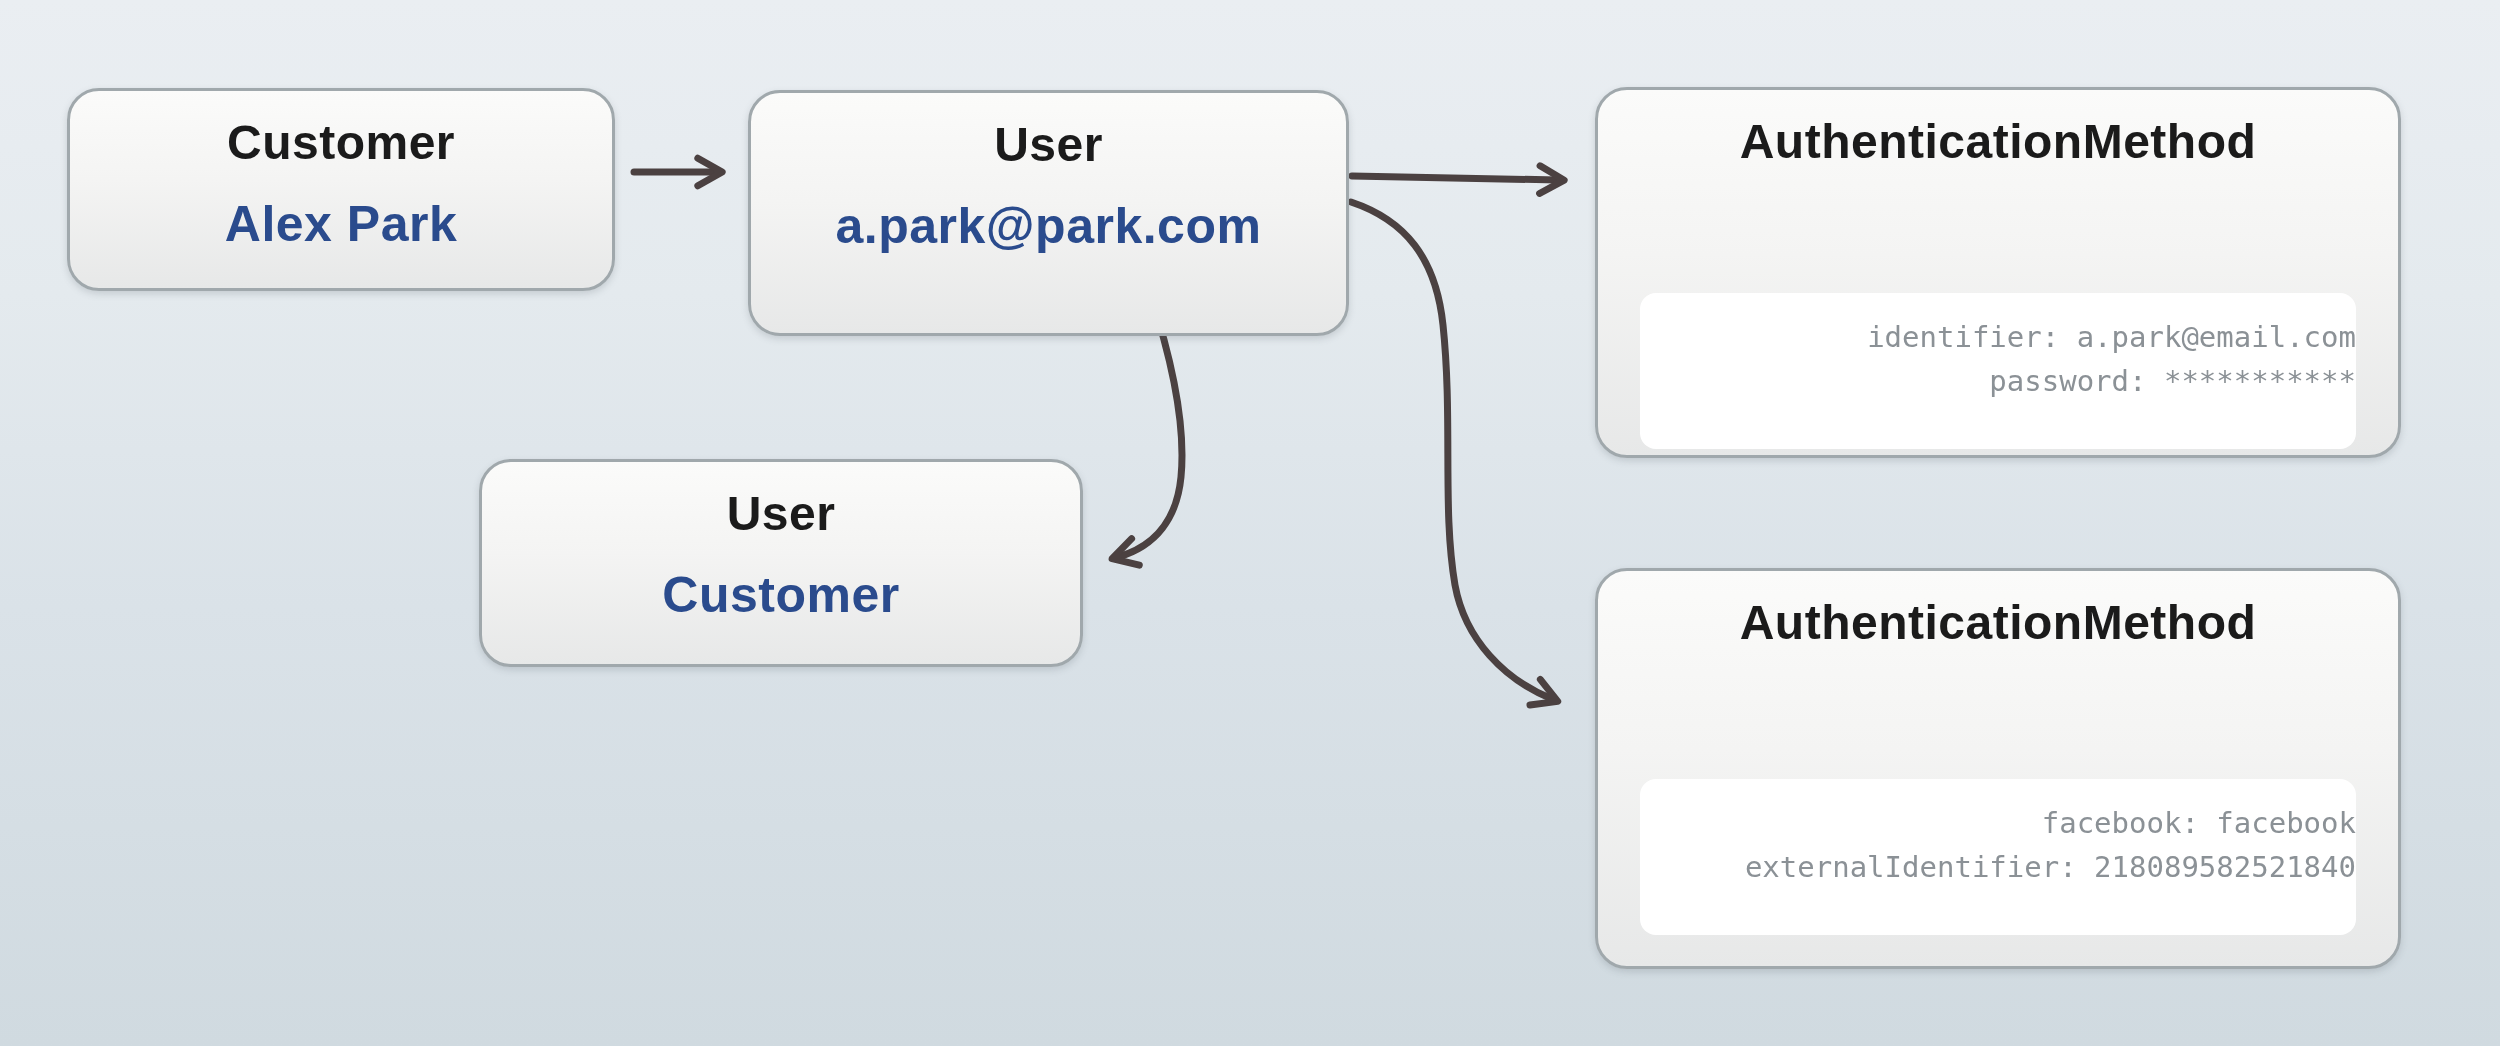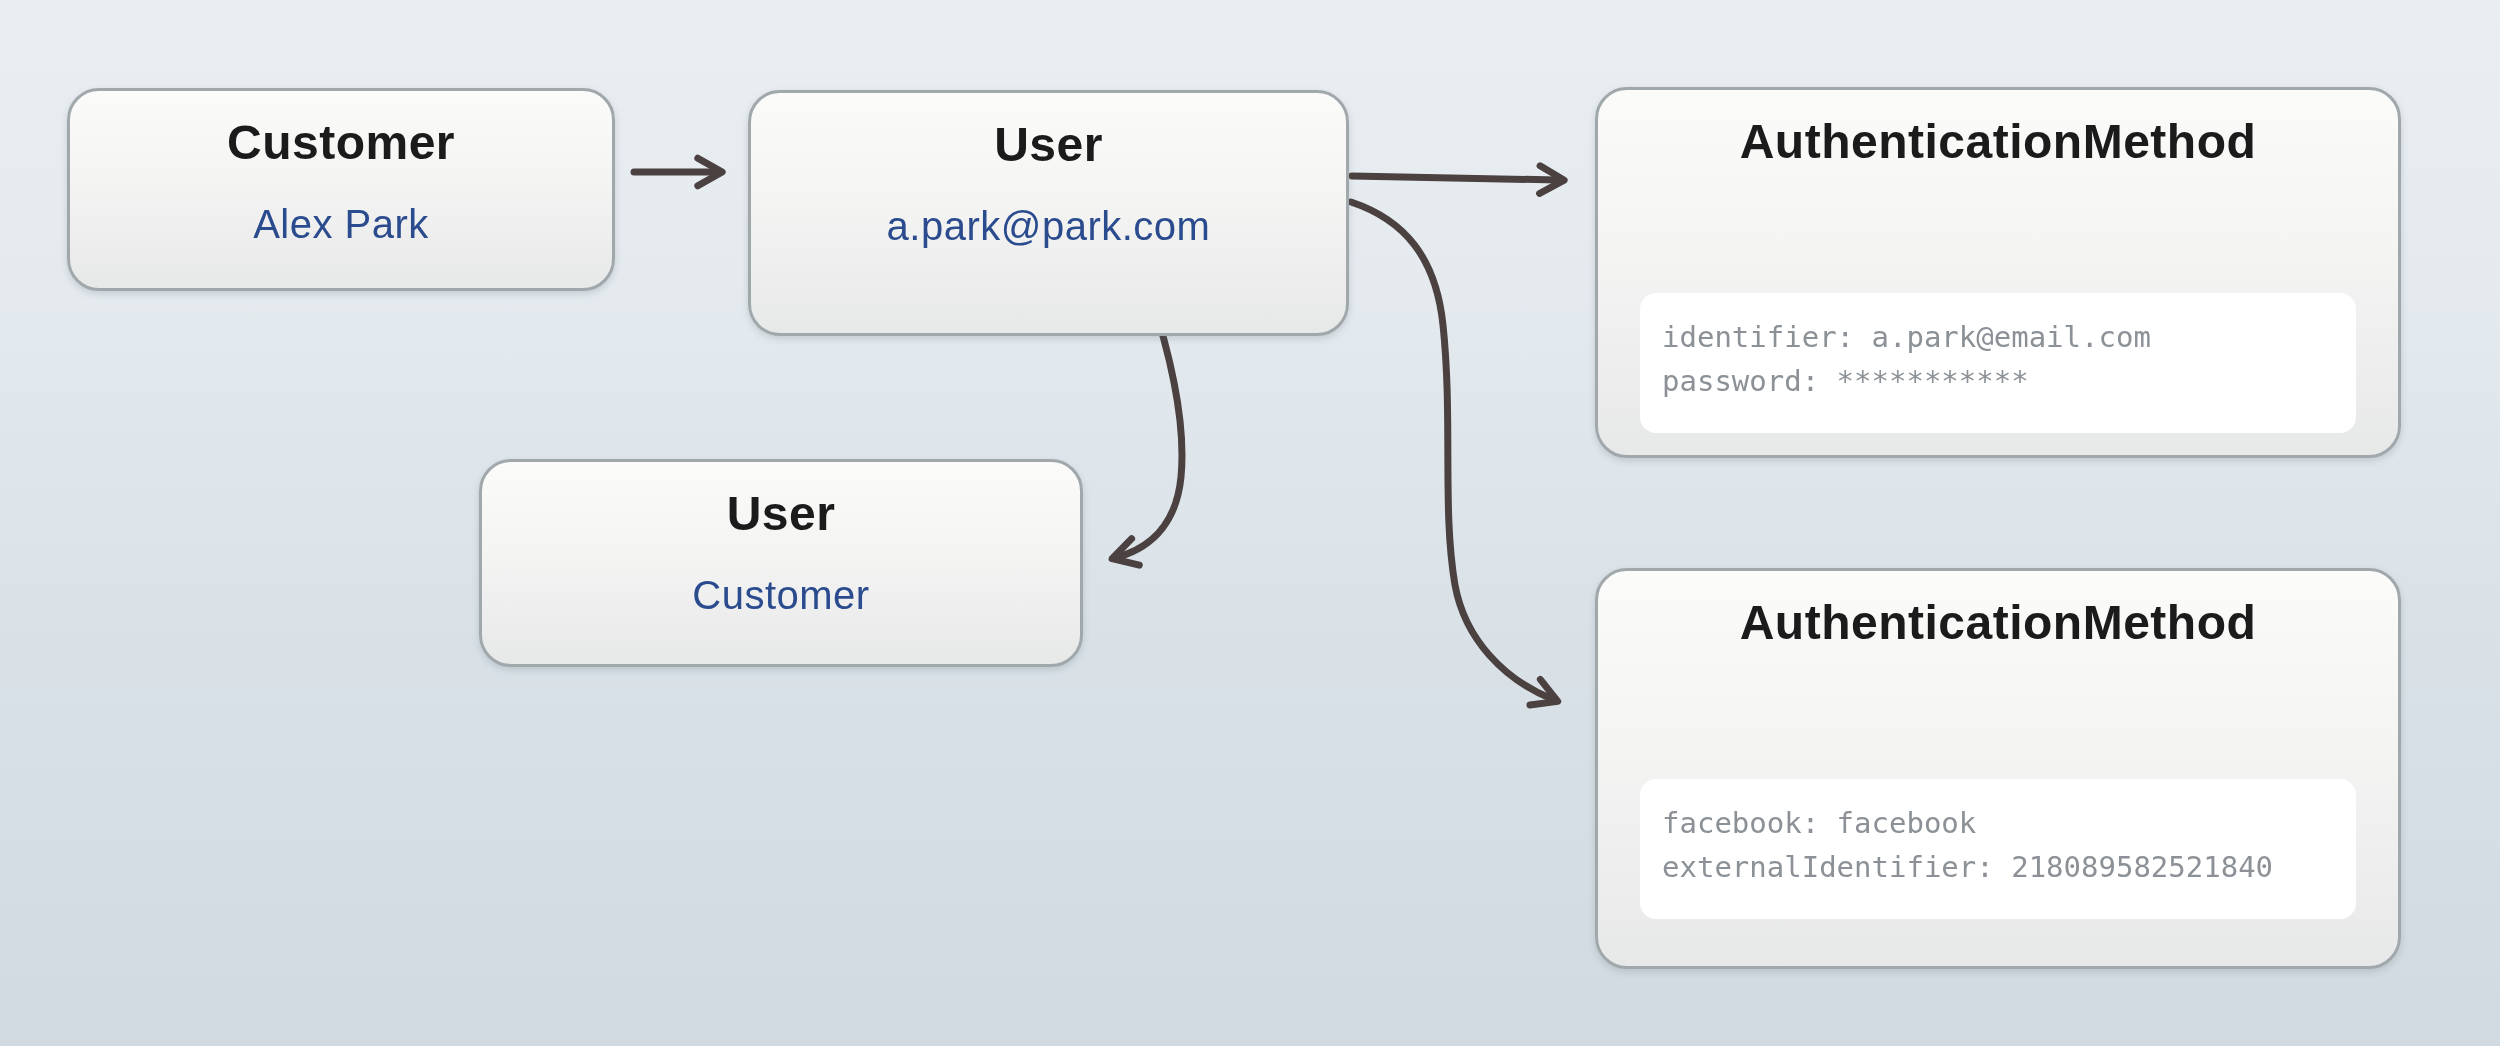--- a/index.html
+++ b/index.html
@@ -29,33 +29,33 @@
     margin-top: 25px;
     line-height: 54px;
     font-size: 48px;
     font-weight: 700;
     color: #1b1b1b;
     letter-spacing: 0.5px;
   }
   .node-value {
     margin-top: 26px;
     line-height: 56px;
-    font-size: 40px;
-    font-weight: 400;
+    font-size: 50px;
+    font-weight: 700;
     color: #2a4b8d;
     letter-spacing: 0.5px;
   }
   .attr-box {
     position: absolute;
     left: 42px;
     right: 42px;
-    height: 140px;
+    height: 156px;
     background: #ffffff;
     border-radius: 16px;
-    text-align: left;
+    text-align: right;
     padding: 22px 0 0 22px;
     box-sizing: border-box;
   }
   .attr-line {
     font-family: "DejaVu Sans Mono", monospace;
     font-size: 29px;
     line-height: 44px;
     color: #8b9196;
     white-space: pre;
   }

